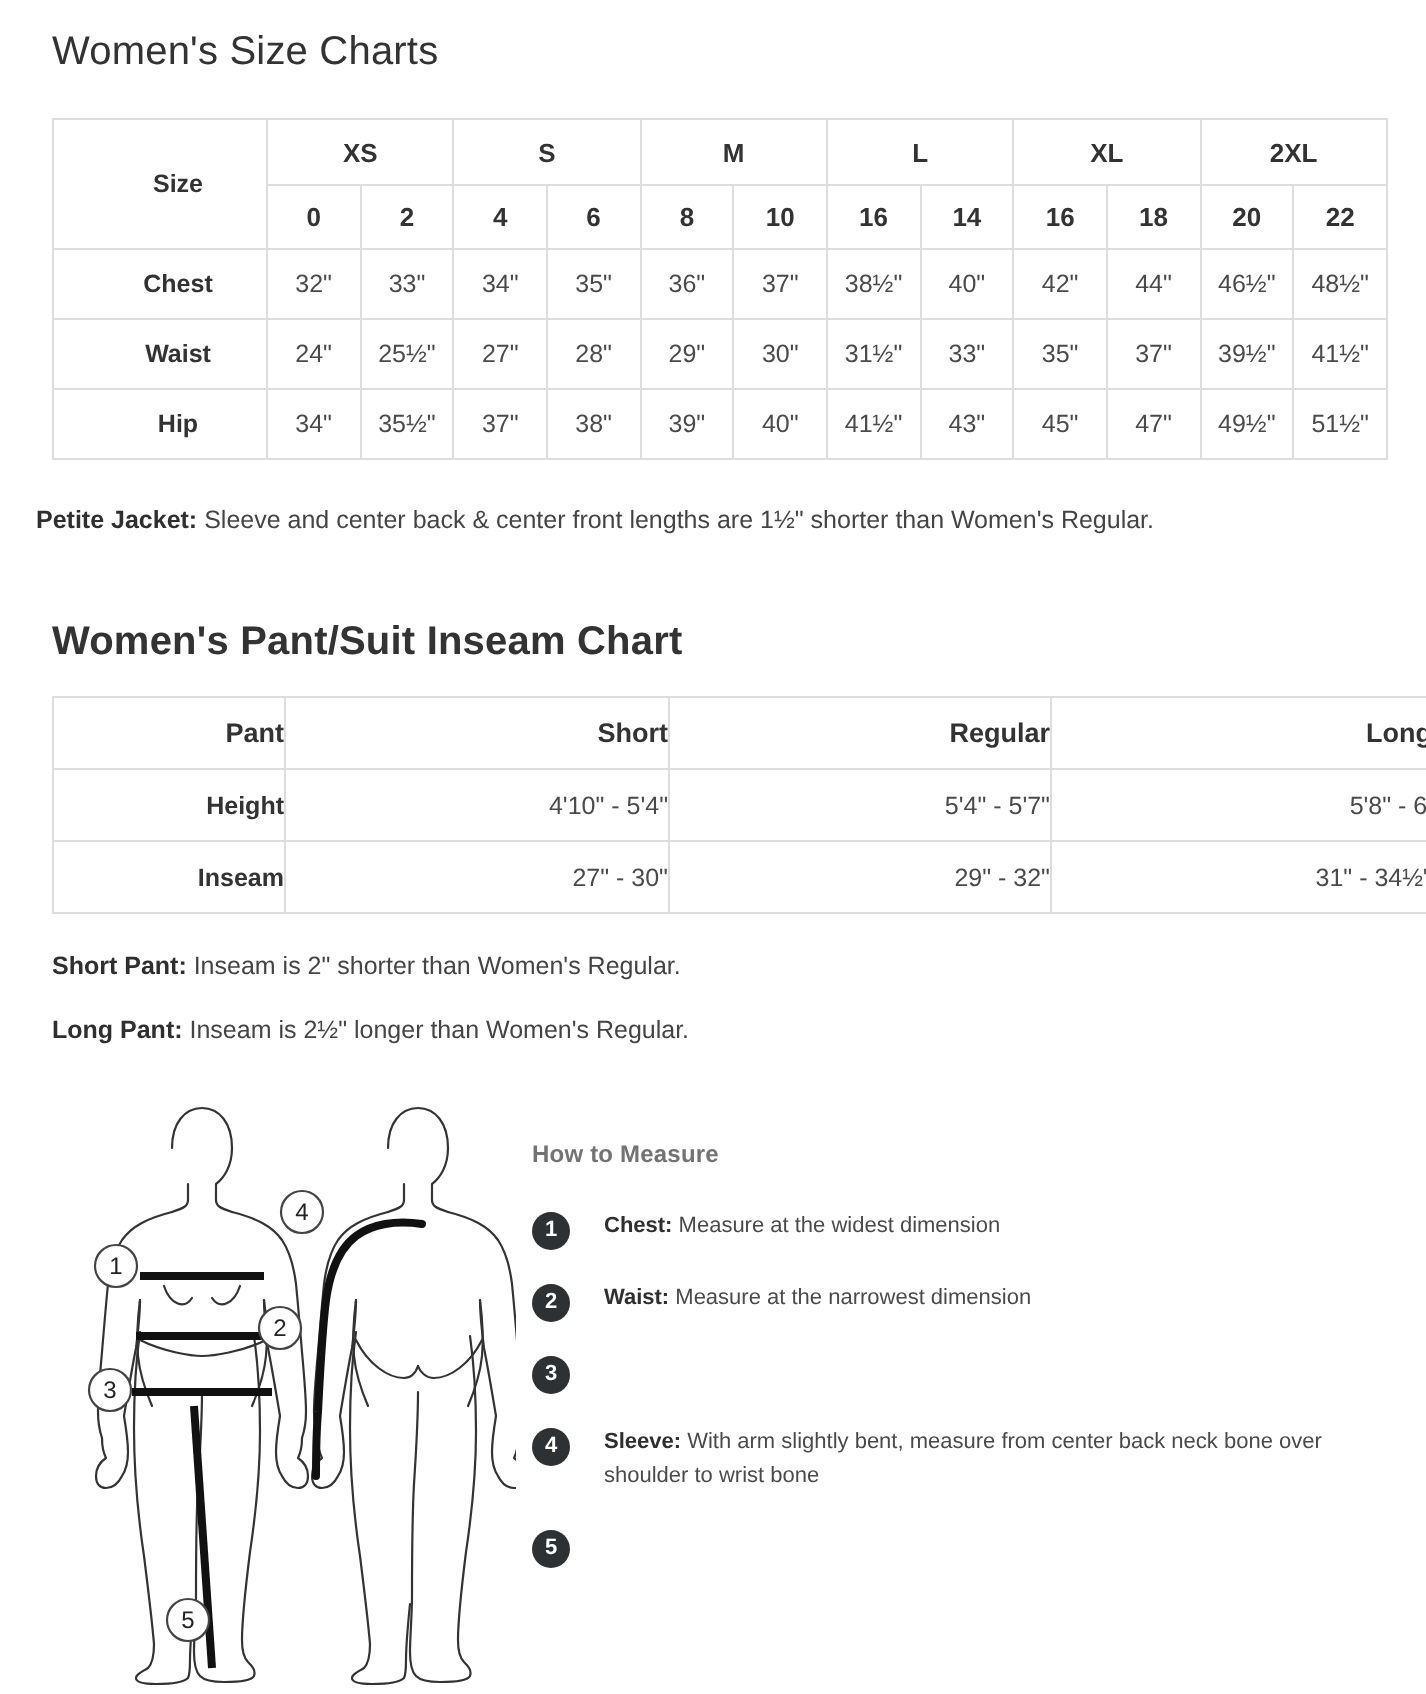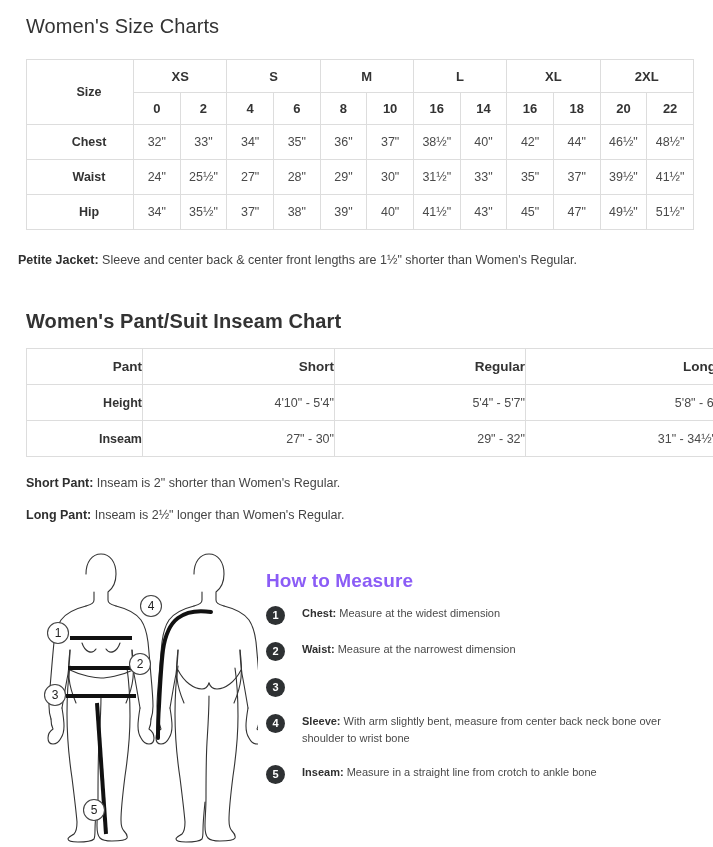--- a/index.html
+++ b/index.html
@@ -31,23 +31,23 @@
     margin: 0;
     padding: 0;
     letter-spacing: 0.1px;
   }
   #title-main { position: absolute; left: 26px; top: 15px; }
   #title-inseam { position: absolute; left: 26px; top: 310px; font-weight: bold; }
   #title-howto {
     position: absolute;
     left: 266px;
     top: 570px;
-    font-size: 19px;
+    font-size: 12px;
     font-weight: 700;
-    color: #8b5cf6;
+    color: #737373;
   }
 
   
   table.sizechart {
     border-collapse: collapse;
     table-layout: fixed;
     background: #ffffff;
     font-size: 12.5px;
   }
   table.sizechart td, table.sizechart th {
@@ -433,20 +433,17 @@
 
     <div class="measure-item tall">
       <div class="badge-num">4</div>
       <div class="measure-text">
         <b>Sleeve:</b><span> With arm slightly bent, measure from center back neck bone over shoulder to wrist bone</span>
       </div>
     </div>
 
     <div class="measure-item">
       <div class="badge-num">5</div>
-      <div class="measure-text">
-        <b>Inseam:</b><span> Measure in a straight line from crotch to ankle bone</span>
-      </div>
     </div>
 
   </div>
 
 </div>
 
 </body></html>

